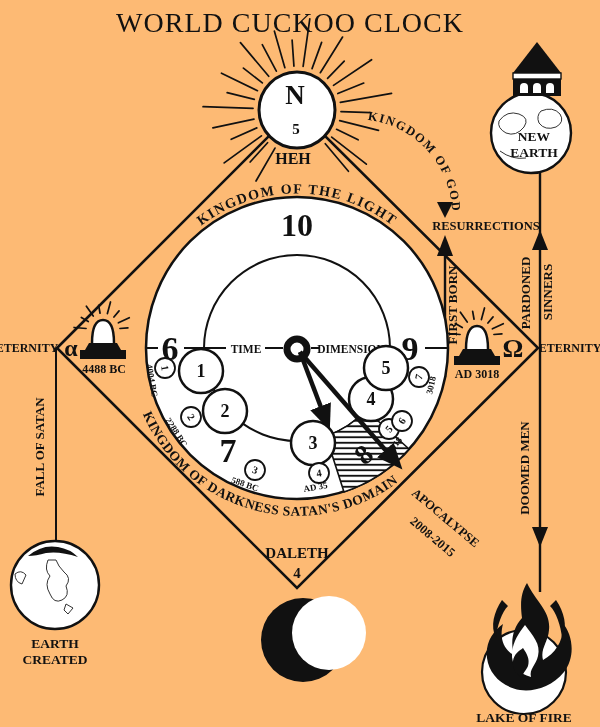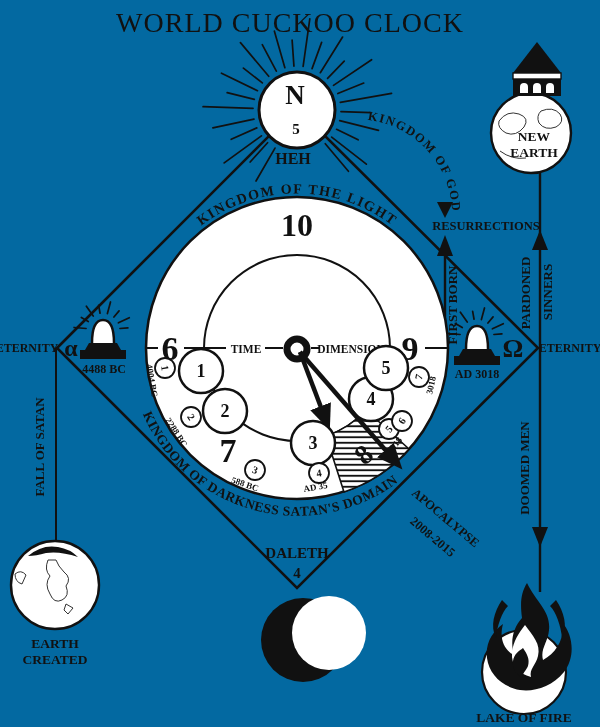--- a/index.html
+++ b/index.html
@@ -1,16 +1,16 @@
 <!DOCTYPE html>
 <html><head>
 <meta charset="utf-8">
 <style>
   html,body{margin:0;padding:0;background:#fff;}
-  .stage{position:relative;width:600px;height:727px;background:#0369a1;overflow:hidden;}
+  .stage{position:relative;width:600px;height:727px;background:#fdba74;overflow:hidden;}
   svg{position:absolute;left:0;top:0;}
   svg text{fill:#111;font-family:"Liberation Serif","DejaVu Serif",serif;font-weight:bold;}
   svg text.title{font-weight:normal;letter-spacing:1px;}
   .ink{stroke:#111;}
   .nofill{fill:none;}
   .wfill{fill:#fff;}
   .bfill{fill:#111;}
   .cont{fill:none;stroke:#333;stroke-width:1;}
   #sun-rays line,#lamp-rays line{stroke:#111;stroke-width:1.7;stroke-linecap:round;}
 </style>

